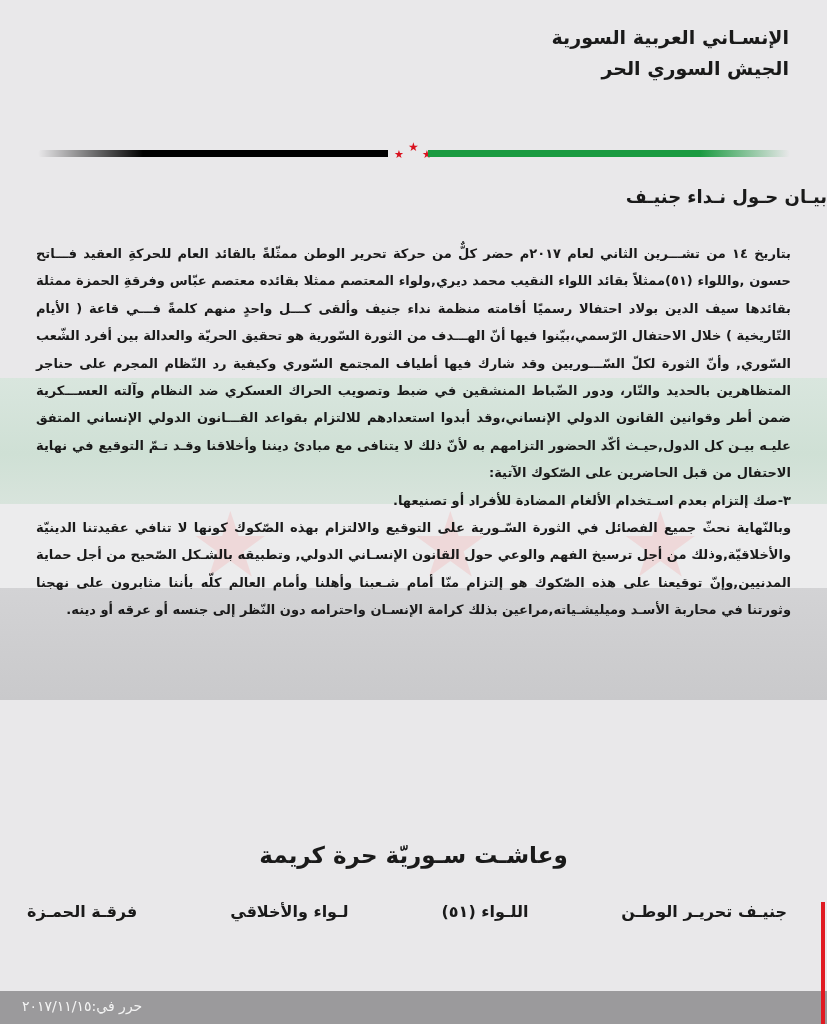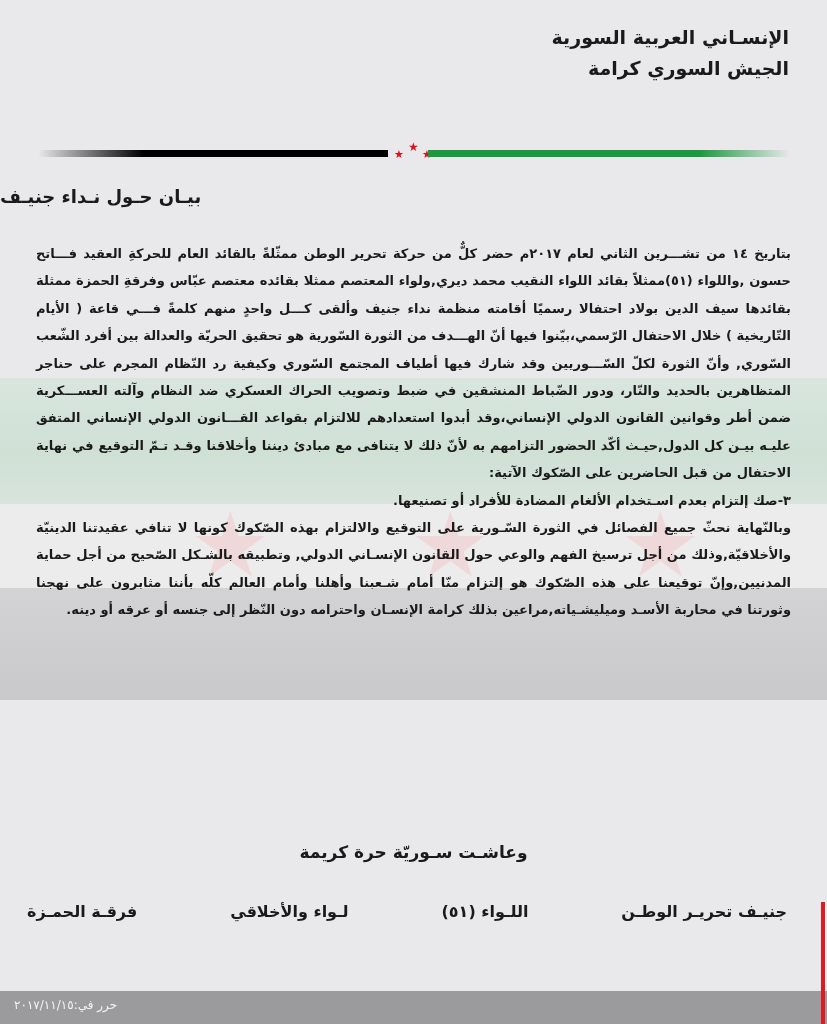--- a/index.html
+++ b/index.html
@@ -38,68 +38,68 @@
   .divider .stars {
     position: absolute; left: 354px; top: -6px; width: 44px; height: 22px;
     color: #d9121f; font-size: 11px;
   }
   .divider .stars span { position: absolute; }
   .divider .stars .s1 { left: 2px; top: 8px; }
   .divider .stars .s2 { left: 16px; top: 0px; font-size: 12px; }
   .divider .stars .s3 { left: 30px; top: 8px; }
 
   .title {
-    position: absolute; top: 186px; left: 0; width: 827px; text-align: left;
+    position: absolute; top: 186px; left: 0; width: 827px; text-align: right;
     font-weight: bold; font-size: 18px;
   }
 
   .body-text {
     position: absolute; top: 240px; right: 36px; width: 755px;
     font-weight: bold; font-size: 13px; line-height: 27.4px;
     text-align: justify; text-align-last: right;
   }
   .body-text p { margin: 0; }
 
   .closing {
     position: absolute; top: 842px; left: 0; width: 827px; text-align: center;
-    font-weight: bold; font-size: 17px;
+    font-weight: bold; font-size: 23px;
   }
 
   .signatures {
     position: absolute; top: 902px; right: 40px; width: 760px;
     display: flex; justify-content: space-between; flex-direction: row;
     font-weight: bold; font-size: 16px;
   }
 
   .footer-bar {
     position: absolute; left: 0; top: 991px; width: 827px; height: 33px;
     background: #9b9a9c;
   }
   .footer-date {
-    position: absolute; left: 14px; top: 998px;
-    color: #f4f4f4; font-size: 12px; direction: rtl;
+    position: absolute; left: 22px; top: 998px;
+    color: #f4f4f4; font-size: 14px; direction: rtl;
   }
   .red-edge {
     position: absolute; right: 2px; top: 902px; width: 4px; height: 122px;
     background: #e01a22;
   }
 </style>
 </head>
 <body>
 
 <div class="band band-green"></div>
 <div class="band band-white"></div>
 <div class="band band-gray"></div>
 <span class="bg-star" style="left:190px; top:500px;">★</span>
 <span class="bg-star" style="left:410px; top:500px;">★</span>
 <span class="bg-star" style="left:620px; top:500px;">★</span>
 
 <div class="header">
   <div>الإنسـاني العربية السورية</div>
-  <div>الجيش السوري كرامة</div>
+  <div>الجيش السوري الحر</div>
 </div>
 
 <div class="divider">
   <div class="black"></div>
   <div class="stars">
     <span class="s1">★</span>
     <span class="s2">★</span>
     <span class="s3">★</span>
   </div>
   <div class="green"></div>

